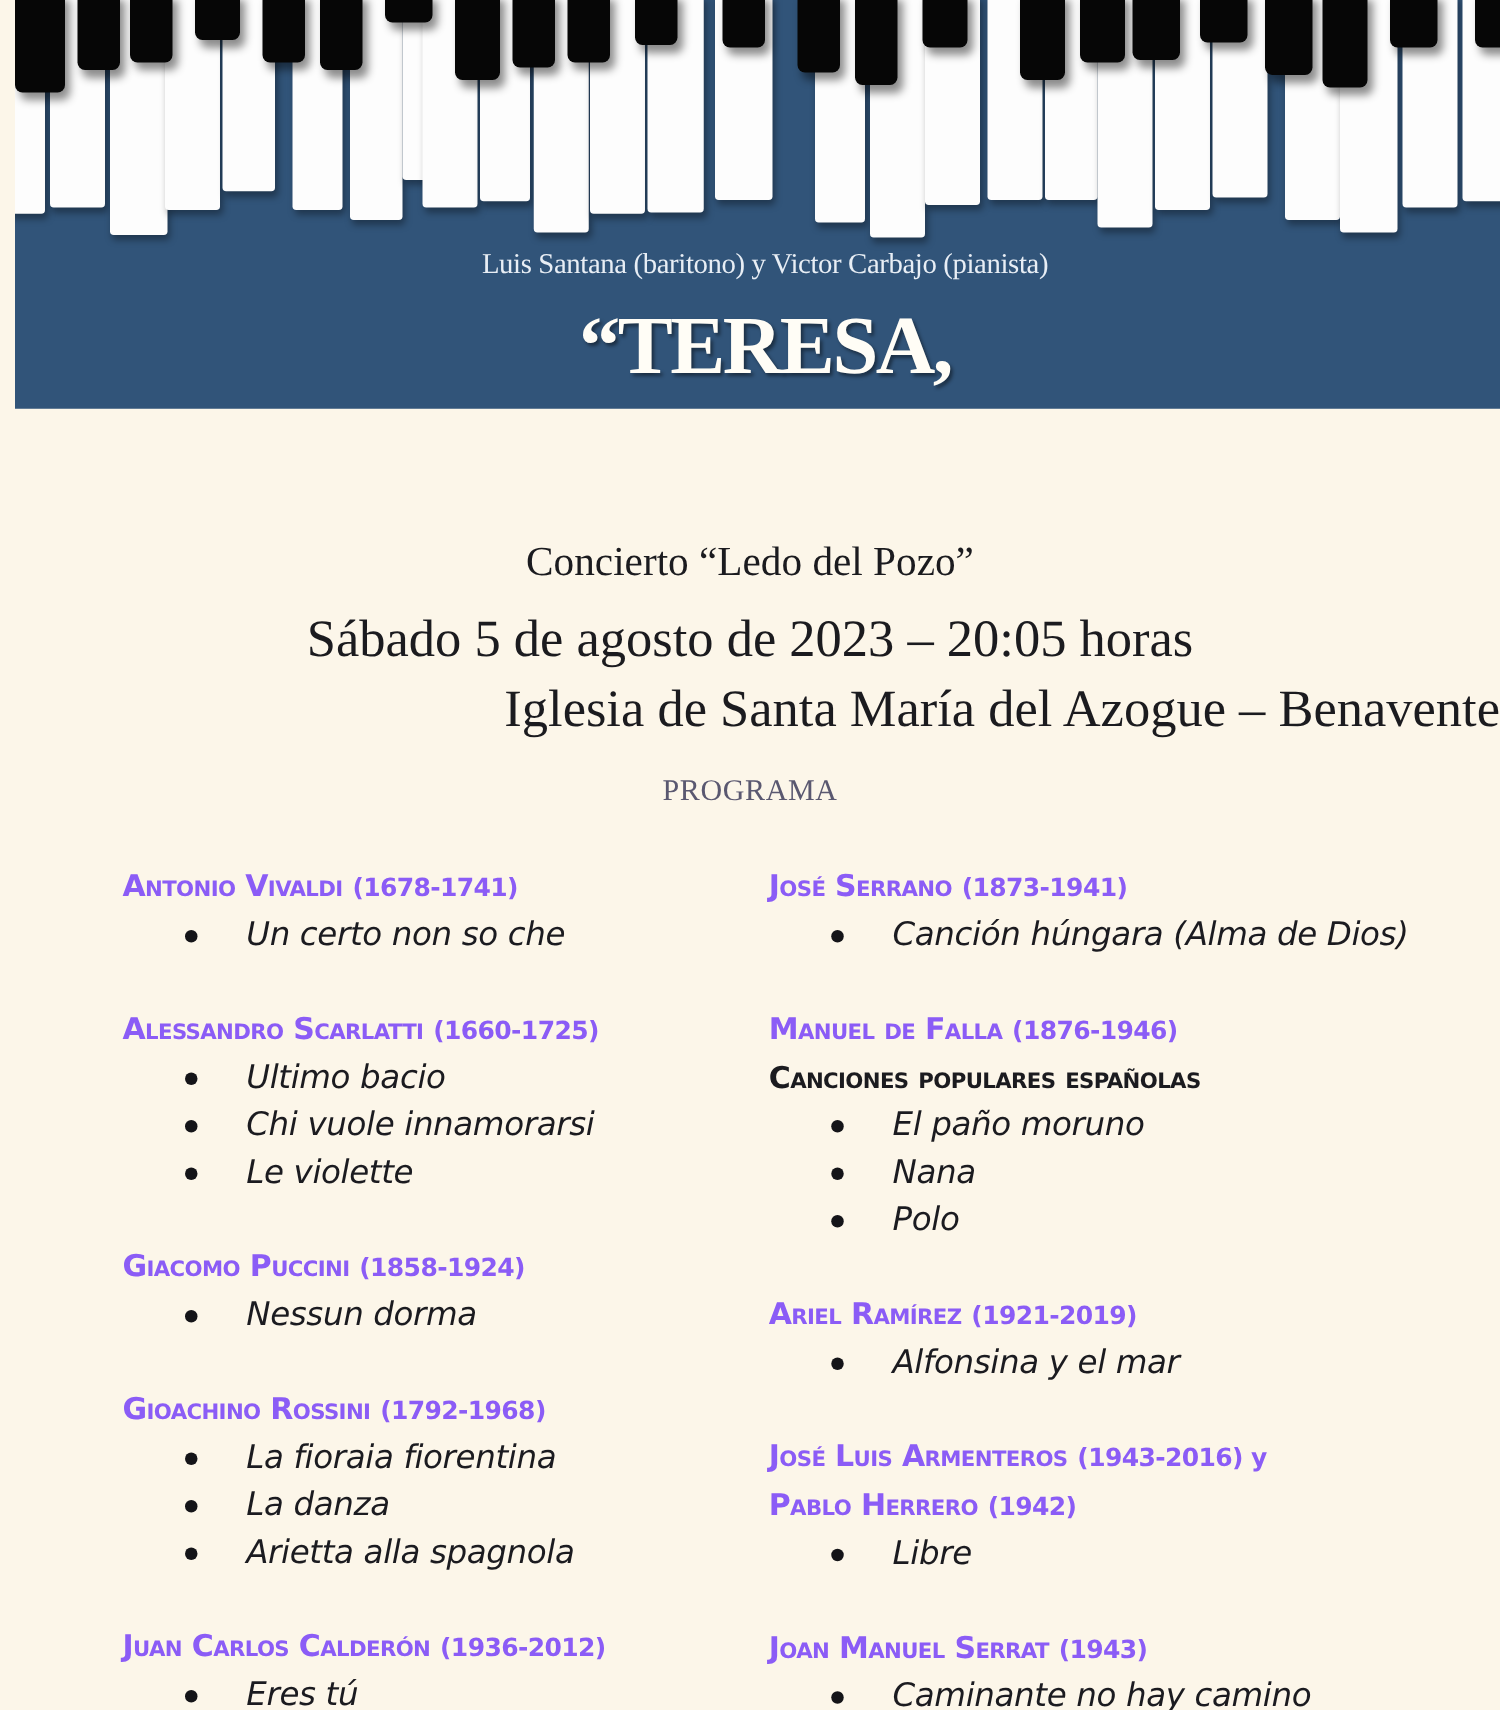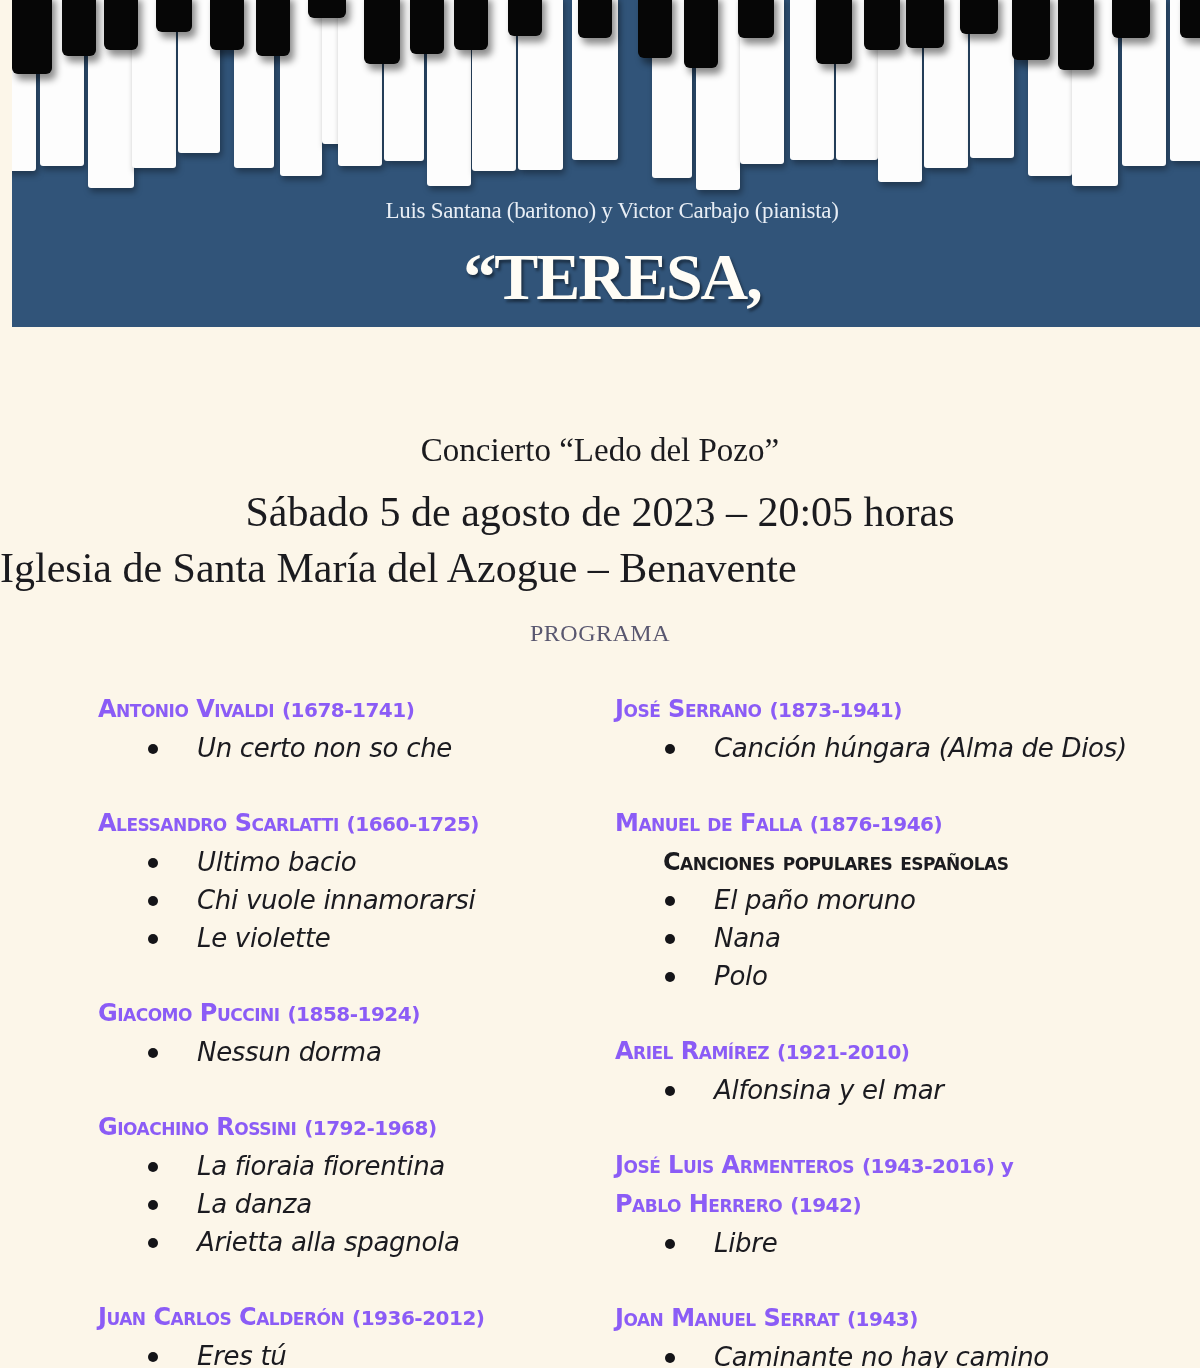--- a/index.html
+++ b/index.html
@@ -46,36 +46,36 @@
     .concert-name {
       position: absolute; left: 0; top: 432px; width: 1200px;
       text-align: center; font-size: 33px; color: #1b1b1f;
     }
     .event-date {
       position: absolute; left: 0; top: 488px; width: 1200px;
       text-align: center; font-size: 42px; color: #1b1b1f;
     }
     .event-venue {
       position: absolute; left: 0; top: 544px; width: 1200px;
-      text-align: left; font-size: 42px; color: #1b1b1f;
+      text-align: right; font-size: 42px; color: #1b1b1f;
     }
     .program-heading {
       position: absolute; left: 0; top: 620px; width: 1200px;
       text-align: center; font-size: 24px; color: #5a5870;
       letter-spacing: 0.5px;
     }
     .col { position: absolute; top: 690px; font-family: "DejaVu Sans", "Liberation Sans", sans-serif; }
     .col-left { left: 98px; width: 480px; }
     .col-right { left: 615px; width: 560px; }
     .composer {
       font-weight: bold; font-variant: small-caps; font-size: 24px;
       line-height: 38px; color: #8b5cf6; letter-spacing: -0.5px;
     }
     .composer .years { font-size: 20px; font-variant: normal; font-weight: bold; }
-    .subtitle-line { font-weight: bold; font-variant: small-caps; font-size: 24px; line-height: 38px; letter-spacing: -0.5px; margin-left: 48px; }
+    .subtitle-line { font-weight: bold; font-variant: small-caps; font-size: 24px; line-height: 38px; letter-spacing: -0.5px; }
     .works { list-style: none; }
     .work {
       position: relative; padding-left: 99px; font-style: italic;
       font-size: 26px; line-height: 38px; color: #1b1b20;
       font-family: "DejaVu Sans", "Liberation Sans", sans-serif;
       letter-spacing: -0.3px;
     }
     .bullet {
       position: absolute; left: 50px; top: 15px; width: 10px; height: 10px;
       border-radius: 50%; background: #141418;
@@ -222,21 +222,21 @@
     <div class="subtitle-line">Canciones populares españolas</div>
     <ul class="works">
       <li class="work"><span class="bullet"></span><span>El paño moruno</span></li>
       <li class="work"><span class="bullet"></span><span>Nana</span></li>
       <li class="work"><span class="bullet"></span><span>Polo</span></li>
     </ul>
   </div>
   <div class="block">
     <div class="composer">
       <span>Ariel Ramírez</span>
-      <span class="years">(1921-2010)</span>
+      <span class="years">(1921-2019)</span>
     </div>
     <ul class="works">
       <li class="work"><span class="bullet"></span><span>Alfonsina y el mar</span></li>
     </ul>
   </div>
   <div class="block">
     <div class="composer">
       <span>José Luis Armenteros</span>
       <span class="years">(1943-2016) y</span>
     </div>

